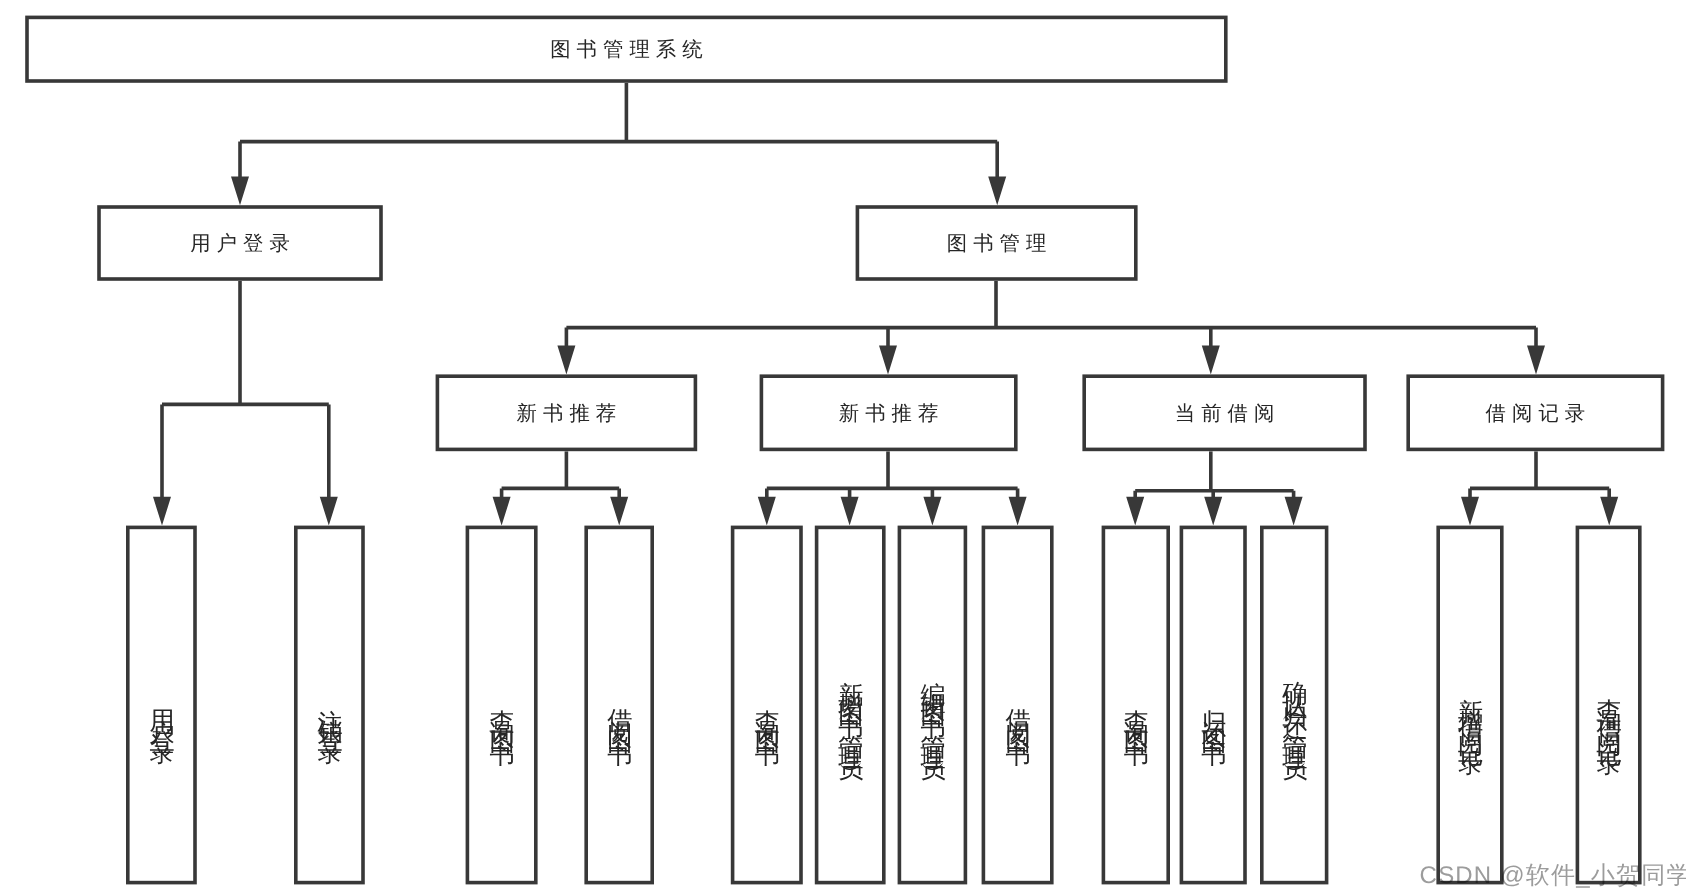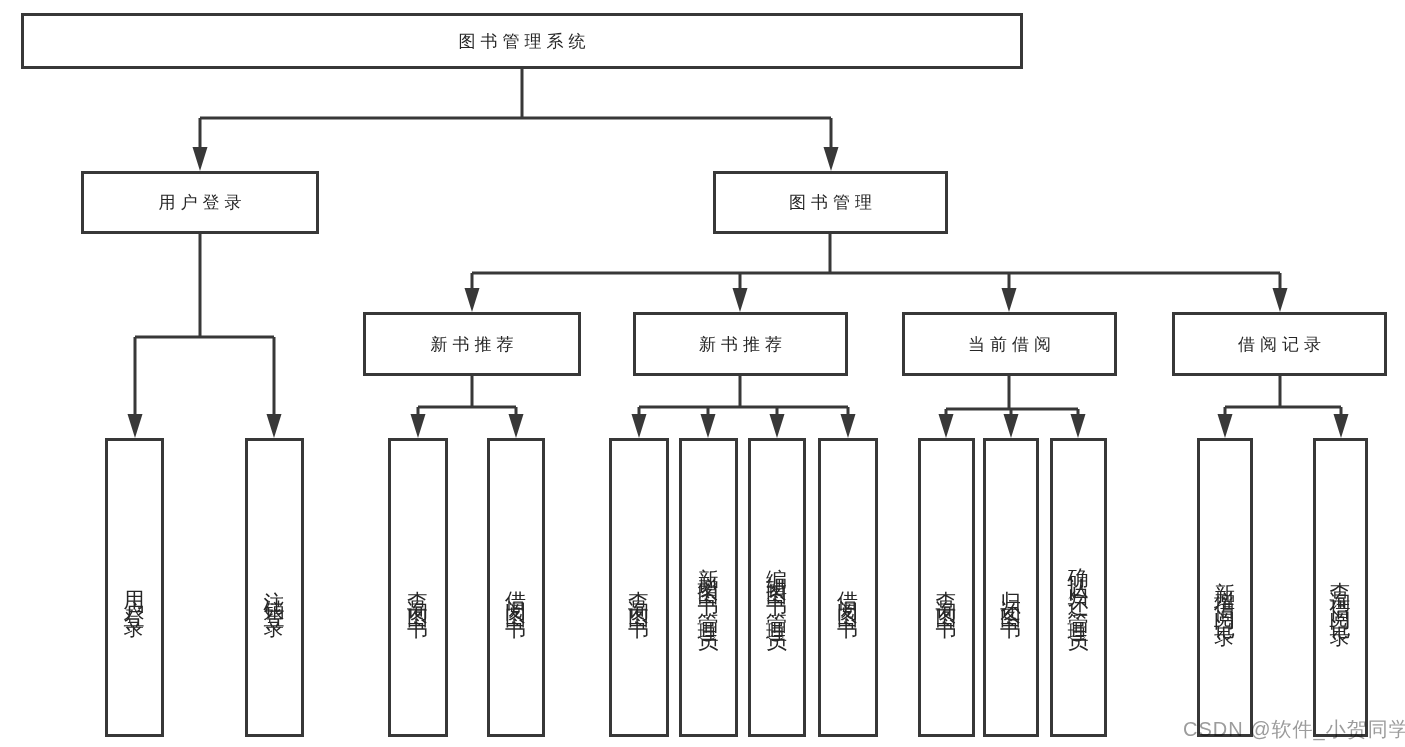--- a/index.html
+++ b/index.html
@@ -117,21 +117,21 @@
   <div class="hbox" style="left:363px; top:312px; width:218px; height:64px;">
     <span>新书推荐</span>
   </div>
 
   <div class="hbox" style="left:713px; top:171px; width:235px; height:63px;">
     <span>图书管理</span>
   </div>
   <div class="hbox" style="left:633px; top:312px; width:215px; height:64px;">
     <span>新书推荐</span>
   </div>
-  <div class="hbox" style="left:902px; top:312px; width:215px; height:64px;">
+  <div class="hbox" style="left:902px; top:312px; width:237px; height:64px;">
     <span>当前借阅</span>
   </div>
   <div class="hbox" style="left:1172px; top:312px; width:215px; height:64px;">
     <span>借阅记录</span>
   </div>
 
   <div class="vbox" style="left:105px; top:438px; width:59px; height:299px;">
     <span>用户登录</span>
   </div>
   <div class="vbox" style="left:245px; top:438px; width:59px; height:299px;">

